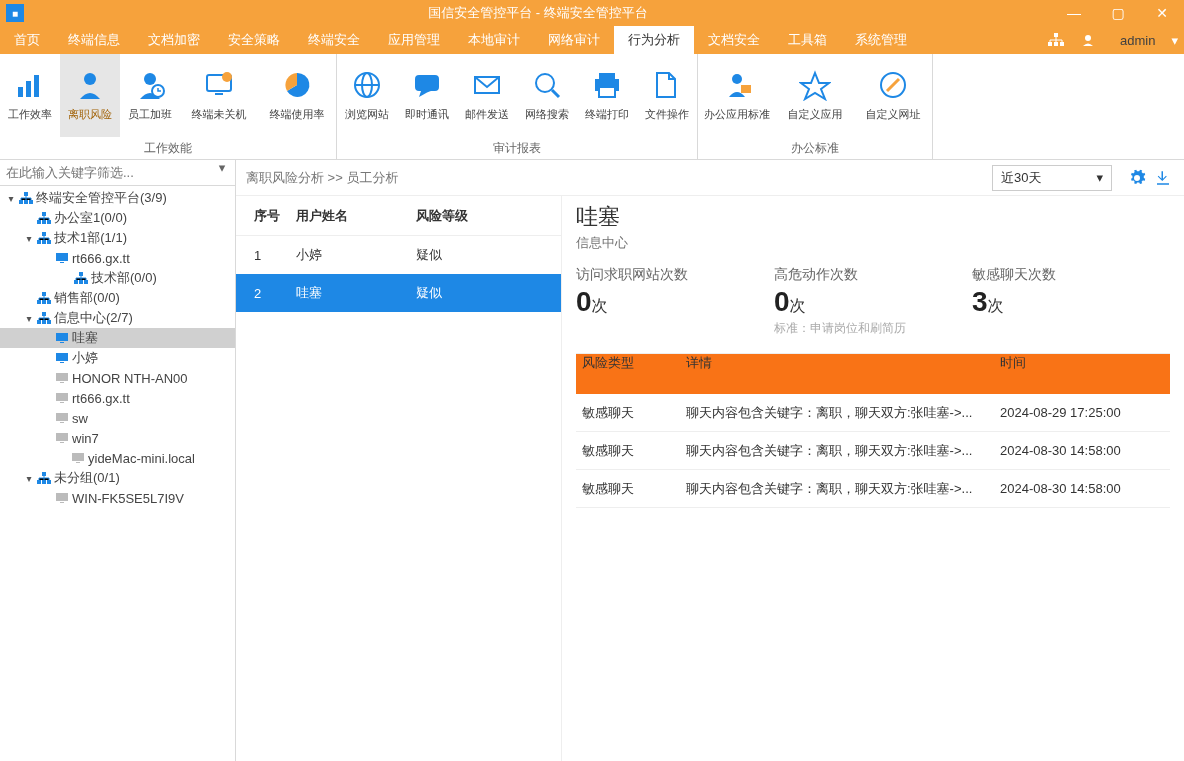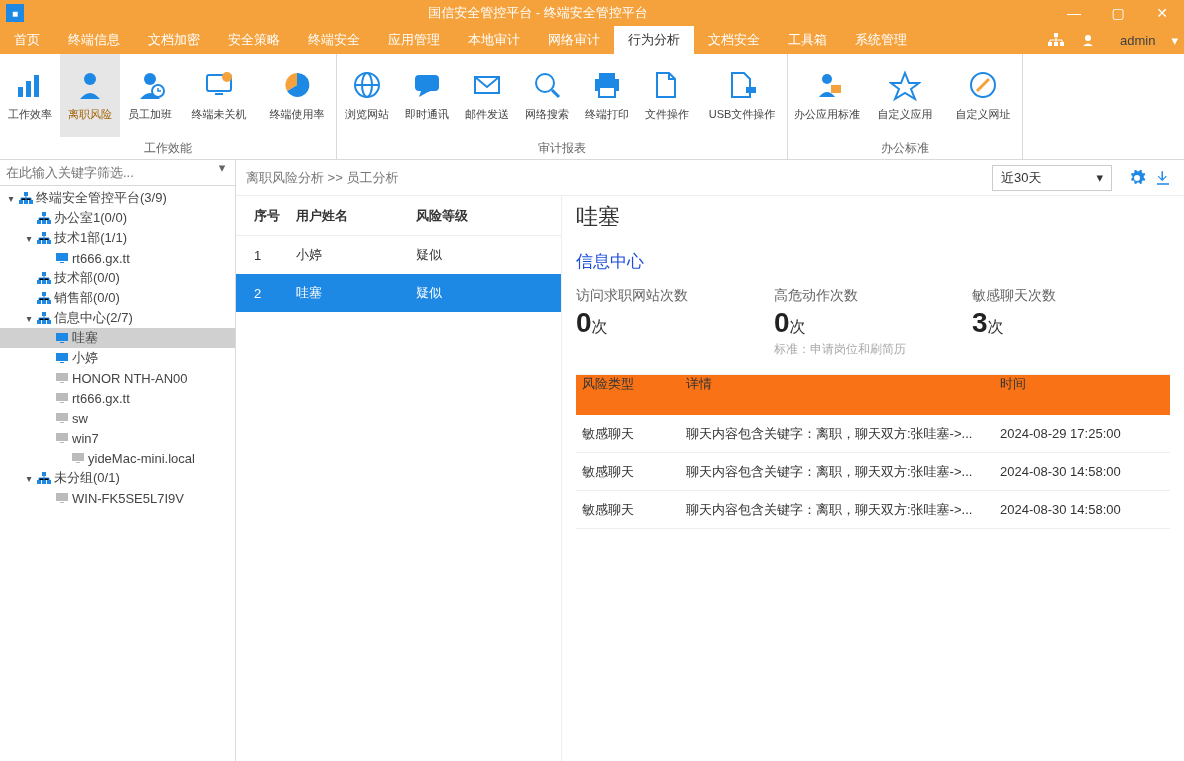--- a/index.html
+++ b/index.html
@@ -58,21 +58,21 @@
   .listhead div:nth-child(2){width:120px}
   .listhead div:nth-child(3){flex:1}
   .listrow{height:38px;display:flex;align-items:center;color:#444}
   .listrow div:nth-child(1){width:60px;padding-left:18px}
   .listrow div:nth-child(2){width:120px}
   .listrow div:nth-child(3){flex:1}
   .listrow.selected{background:#1e88e5}
   .listrow.selected div{color:#fff}
   .detail{flex:1;padding:6px 14px 0 14px;display:flex;flex-direction:column}
   .detail .uname{font-size:22px;color:#333;font-weight:500}
-  .detail .sub{color:#1d4ed8;font-size:17px;margin-top:18px}
+  .detail .sub{color:#737373;font-size:13px;margin-top:2px}
   .stats{display:flex;margin-top:14px;border-bottom:1px solid #eee;padding-bottom:16px}
   .stat{flex:1}
   .stat .stitle{color:#666;font-size:14px}
   .stat .sval{font-size:28px;color:#222;font-weight:600;margin-top:2px}
   .stat .sval .unit{font-size:16px;font-weight:normal}
   .stat .snote{color:#aaa;font-size:12px;margin-top:2px}
   .risktable{margin-top:0}
   .rthead{height:40px;display:flex;align-items:flex-start;background:#f97316;font-weight:normal;color:#333}
   .rthead div:nth-child(1){width:110px;padding-left:6px}
   .rthead div:nth-child(2){flex:1}
@@ -236,29 +236,20 @@
         </div>
         <div class="ribbon-item">
           <div class="ricon">
             <svg width="32" height="32" viewBox="0 0 32 32">
               <path d="M6 4 H18 L24 10 V28 H6 Z" fill="none" stroke="#1e88e5" stroke-width="2"></path>
               <path d="M18 4 V10 H24" fill="none" stroke="#1e88e5" stroke-width="2"></path>
             </svg>
           </div>
           <div class="rlabel">文件操作</div>
         </div>
-        <div class="ribbon-item wider">
-          <div class="ricon">
-            <svg width="32" height="32" viewBox="0 0 32 32">
-              <path d="M6 4 H18 L24 10 V28 H6 Z" fill="none" stroke="#1e88e5" stroke-width="2"></path>
-              <rect x="20" y="18" width="10" height="6" fill="#1e88e5"></rect>
-            </svg>
-          </div>
-          <div class="rlabel">USB文件操作</div>
-        </div>
       </div>
       <div class="grouplabel">审计报表</div>
     </div>
     <div class="ribbon-group">
       <div class="ribbon-items">
         <div class="ribbon-item wide">
           <div class="ricon">
             <svg width="32" height="32" viewBox="0 0 32 32">
               <circle cx="16" cy="10" r="5" fill="#1e88e5"></circle>
               <path d="M8 28 Q16 18 24 28 Z" fill="#1e88e5"></path>
@@ -339,21 +330,21 @@
         <div class="treenode" style="padding-left: 40px;">
           <span class="tw"></span>
           <span class="ticon pc">
             <svg width="14" height="12">
               <rect x="1" y="1" width="12" height="8" fill="#1e88e5"></rect>
               <rect x="5" y="10" width="4" height="1" fill="#1e88e5"></rect>
             </svg>
           </span>
           <span class="tlabel">rt666.gx.tt</span>
         </div>
-        <div class="treenode" style="padding-left: 22px;">
+        <div class="treenode" style="padding-left: 16px; margin-left: 43px;">
           <span class="tw"></span>
           <span class="ticon org">
             <svg width="14" height="12">
               <rect x="5" y="0" width="4" height="4" fill="#1e88e5"></rect>
               <rect x="0" y="8" width="4" height="4" fill="#1e88e5"></rect>
               <rect x="5" y="8" width="4" height="4" fill="#1e88e5"></rect>
               <rect x="10" y="8" width="4" height="4" fill="#1e88e5"></rect>
               <path d="M7 4V6M2 8V6H12V8M7 6V8" stroke="#1e88e5"></path>
             </svg>
           </span>

